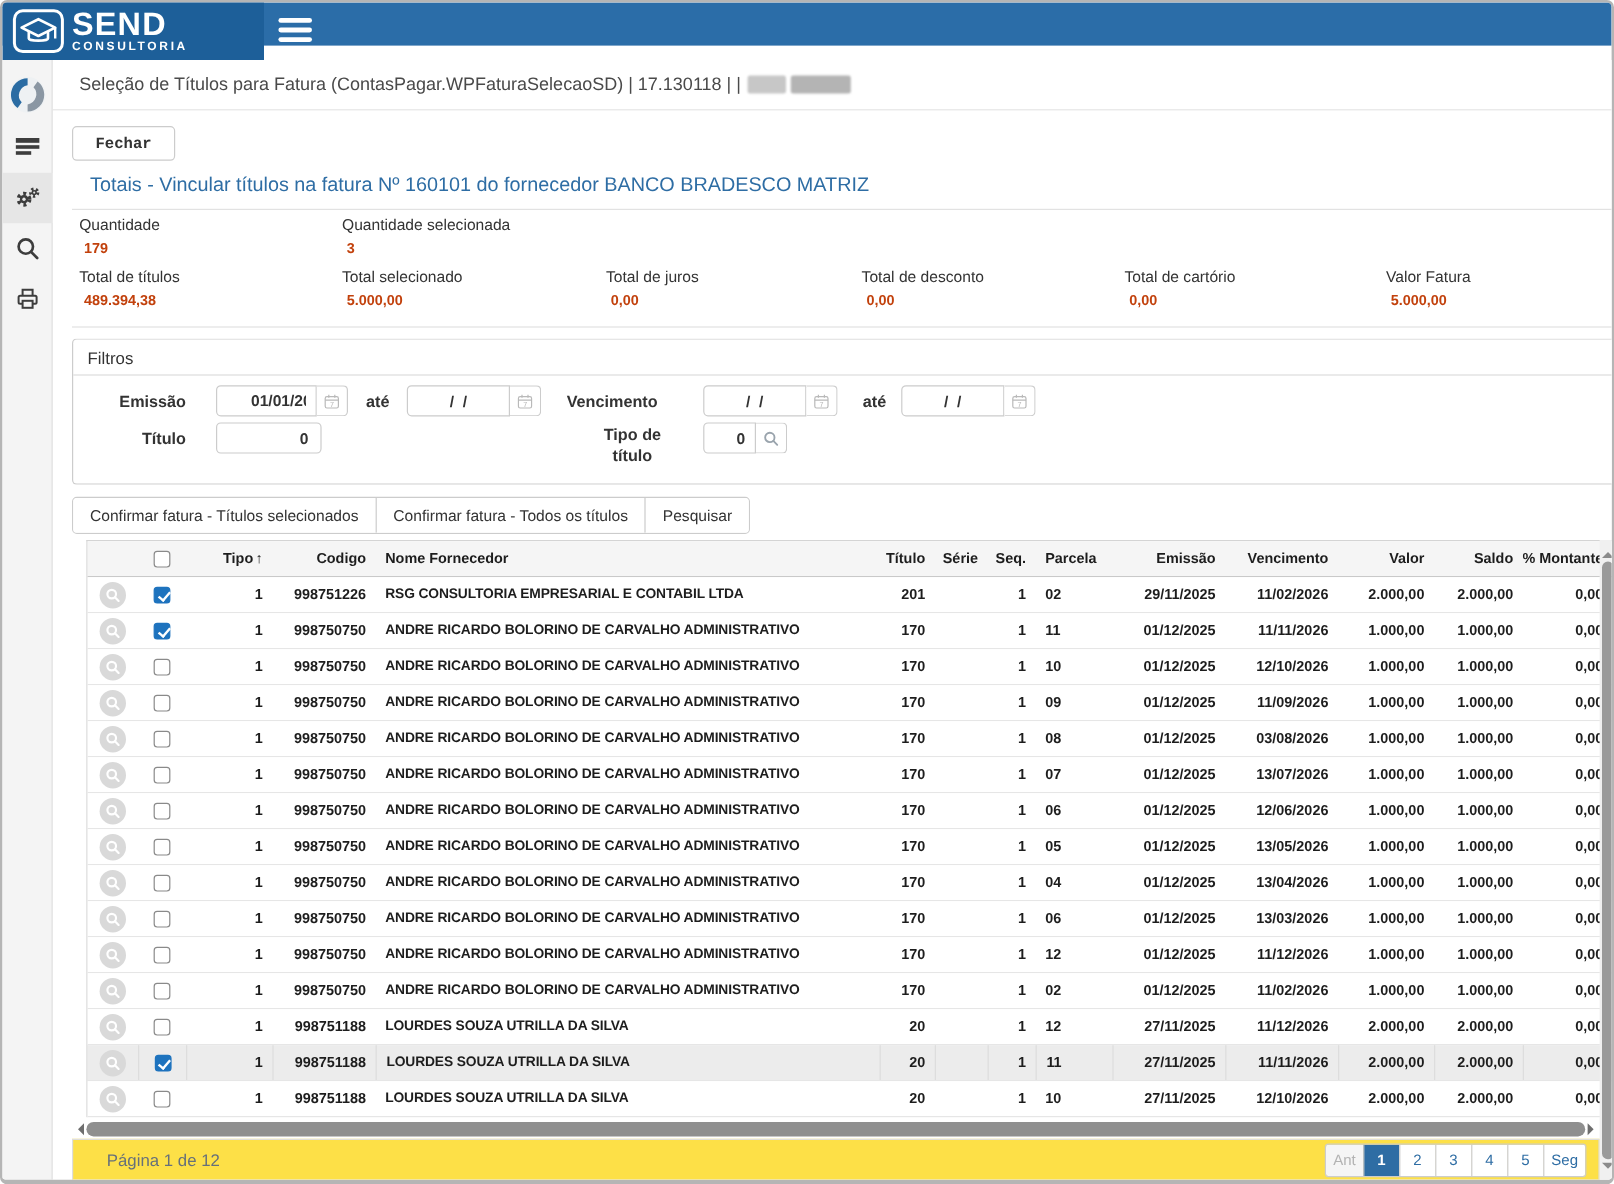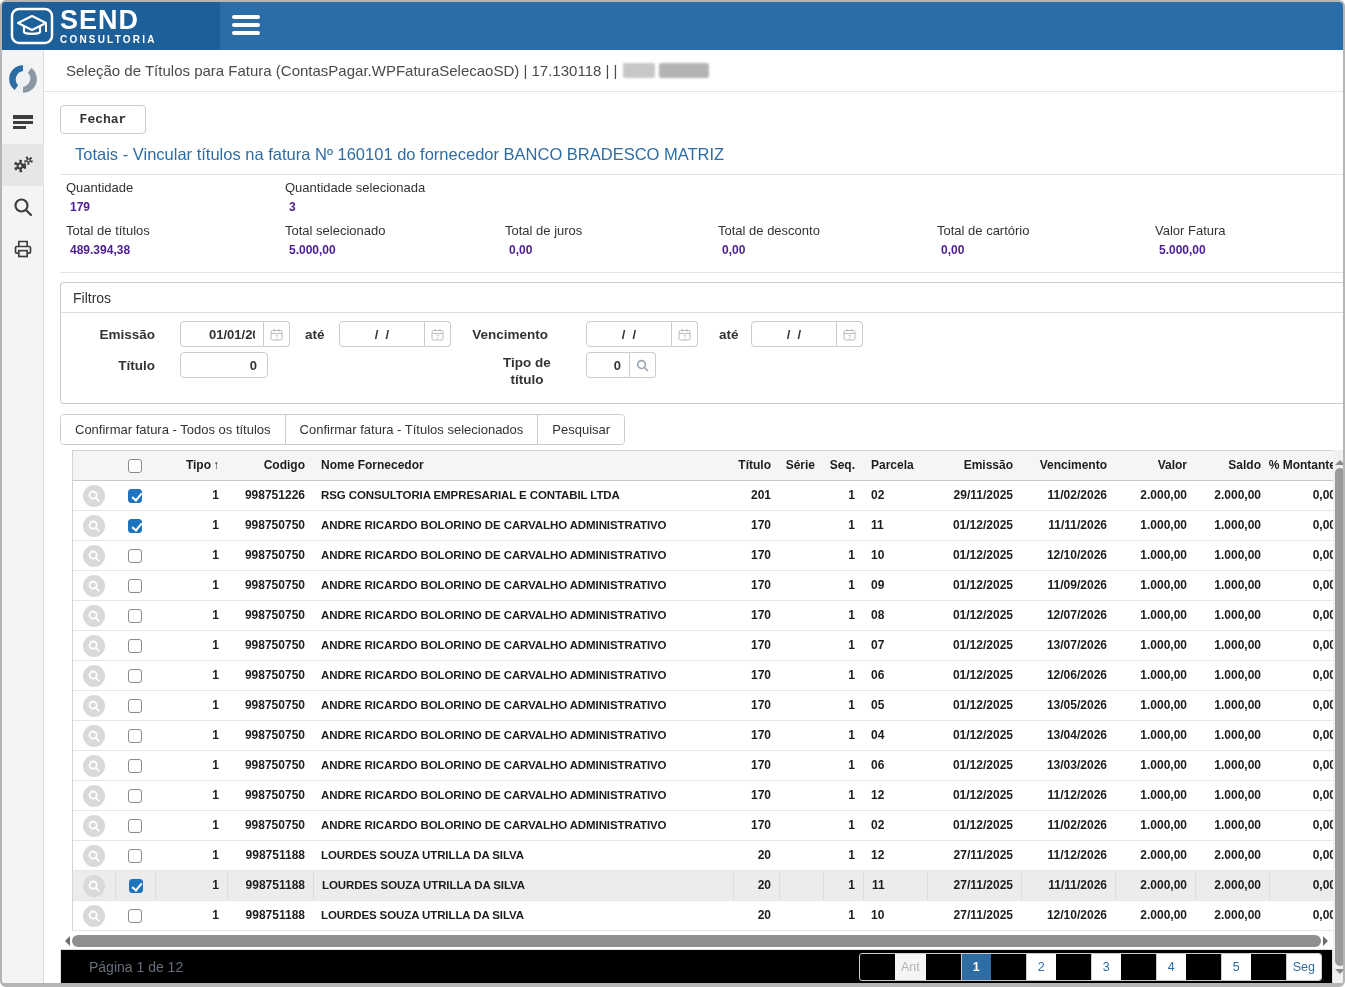--- a/index.html
+++ b/index.html
@@ -6,21 +6,21 @@
   html,body { background:#fff; }
   body { font-family:"Liberation Sans", sans-serif; }
 
   #page {
     position:relative; width:1345px; height:987px;
     border:2px solid #b5b5b5; border-bottom-width:4px;
     border-radius:6px; overflow:hidden; background:#fff;
   }
 
   
-  #topbar { position:absolute; left:0; top:0; width:100%; height:48px; background:#2b6da8; }
+  #topbar { position:absolute; left:0; top:0; width:100%; height:36px; background:#2b6da8; }
   #logo-box { position:absolute; left:0; top:0; width:218px; height:48px; background:#1d5f99;
     display:flex; align-items:center; padding-left:8px; }
   #brand-text { margin-left:6px; color:#fff; line-height:1; }
   #brand-top { font-size:27px; font-weight:bold; letter-spacing:1px; }
   #brand-bottom { font-size:10px; font-weight:bold; letter-spacing:2.2px; margin-top:1px; }
   #hamburger { position:absolute; left:230px; top:13px; width:28px; height:22px; cursor:pointer; }
   #hamburger span { display:block; width:28px; height:3.5px; background:#fff; border-radius:2px; margin-bottom:4.5px; }
 
   
   #sidebar { position:absolute; left:0; top:48px; width:42px; height:939px;
@@ -44,21 +44,21 @@
 
   #totais-heading { position:absolute; left:31px; top:95px; font-size:16.5px; color:#2e6da4; }
   .hline { position:absolute; left:16px; right:0; border-bottom:1px solid #e2e2e2; }
 
   
   #totals { position:absolute; left:16px; top:130px; right:0; font-size:13px; color:#333; }
   .tot-row { display:grid; }
   .tot-row.r1 { grid-template-columns:219px 220px auto; margin-bottom:9px; }
   .tot-row.r2 { grid-template-columns:219px 220px 213px 219px 218px auto; }
   .tot-cell .lab { padding-left:6px; }
-  .tot-cell .val { padding-left:10px; margin-top:5px; font-size:12px; font-weight:bold; color:#4c1d95; }
+  .tot-cell .val { padding-left:10px; margin-top:5px; font-size:12px; font-weight:bold; color:#c2410c; }
 
   
   #filtros { position:absolute; left:16px; top:232px; right:0; height:122px;
     border:1px solid #ccc; border-right:none; border-radius:4px 0 0 4px; background:#fff; }
   #filtros-title { height:30px; line-height:30px; padding-left:12px; font-size:14px; color:#333;
     border-bottom:1px solid #ddd; }
   .f-label { position:absolute; font-size:13.5px; font-weight:bold; color:#333; }
   .dgroup { position:absolute; display:flex; height:26px; }
   .dinput { height:26px; border:1px solid #ccc; border-radius:4px 0 0 4px; background:#fff;
     font-size:13px; font-weight:600; color:#333; text-align:right; padding:0 8px; font-family:inherit; }
@@ -99,26 +99,26 @@
     display:flex; align-items:center; justify-content:center; cursor:pointer; }
 
   
   #hscroll { position:absolute; left:16px; top:883px; width:1273px; height:15px; display:flex; align-items:center; }
   #hscroll .arr { width:0; height:0; border:5px solid transparent; }
   #hscroll .arr.left { border-right-color:#6e6e6e; margin-right:2px; }
   #hscroll .arr.right { border-left-color:#6e6e6e; margin-left:2px; }
   #hscroll .thumb { flex:1; height:12px; background:#8f8f8f; border-radius:7px; cursor:grab; }
 
   
-  #footer { position:absolute; left:16px; top:899px; width:1273px; height:35px; background:#000000;
+  #footer { position:absolute; left:16px; top:899px; width:1273px; height:35px; background:#fde047;
     border:1px solid #ddd; display:flex; align-items:center; justify-content:space-between; }
   #page-info { margin-left:28px; font-size:14px; color:#66707a; }
   #pager { display:flex; margin-right:10px; border:1px solid #ccc; border-radius:3px; overflow:hidden; }
   #pager .pg { min-width:30px; height:26px; line-height:26px; text-align:center; font-size:12.5px;
-    background:#fff; color:#2e6da4; border-left:1px solid #ccc; cursor:pointer; padding:0 6px;margin-left:35px; }
+    background:#fff; color:#2e6da4; border-left:1px solid #ccc; cursor:pointer; padding:0 6px; }
   #pager .pg:first-child { border-left:none; }
   #pager .pg.disabled { color:#b3b3b3; background:#f5f5f5; }
   #pager .pg.active { background:#2e6da4; color:#fff; font-weight:bold; }
 
   
   #vscroll { position:absolute; left:1289px; top:400px; width:14px; height:534px; background:#f0f0f0;
     display:flex; flex-direction:column; align-items:center; }
   #vscroll .varr { width:0; height:0; border:5px solid transparent; margin:3px 0; }
   #vscroll .varr.up { border-bottom-color:#8a8a8a; margin-top:5px; }
   #vscroll .varr.down { border-top-color:#8a8a8a; margin-bottom:5px; }
@@ -314,22 +314,22 @@
         <span class="daddon">
           <svg width="13" height="13" viewBox="0 0 20 20" fill="none" stroke="#9aa4ad" stroke-width="2.4">
             <circle cx="8.5" cy="8.5" r="6"></circle>
               <line x1="13" y1="13" x2="18" y2="18" stroke-linecap="round"></line>
           </svg>
         </span>
       </div>
     </div>
 
     <div id="actions">
+      <button>Confirmar fatura - Títulos selecionados</button>
       <button>Confirmar fatura - Todos os títulos</button>
-      <button>Confirmar fatura - Títulos selecionados</button>
       <button>Pesquisar</button>
     </div>
 
     <div id="grid">
       <div class="grid-row hdr">
         <div class="cell c"></div>
         <div class="cell c">
             <span class="cb"></span>
           </div>
         <div class="cell r">
@@ -462,21 +462,21 @@
               <span class="cb"></span>
             </div>
             <div class="cell r">1</div>
             <div class="cell r">998750750</div>
             <div class="cell l nome">ANDRE RICARDO BOLORINO DE CARVALHO ADMINISTRATIVO</div>
             <div class="cell r">170</div>
             <div class="cell r"></div>
             <div class="cell r">1</div>
             <div class="cell ">08</div>
             <div class="cell r">01/12/2025</div>
-            <div class="cell r">12/07/2026</div>
+            <div class="cell r">03/08/2026</div>
             <div class="cell r">1.000,00</div>
             <div class="cell r">1.000,00</div>
             <div class="cell r">0,00</div>
           </div>
           <div class="grid-row">
             <div class="cell c">
               <span class="row-mag">
                 <svg width="12" height="12" viewBox="0 0 20 20" fill="none" stroke="#ffffff" stroke-width="3">
                   <circle cx="8.5" cy="8.5" r="6"></circle>
                   <line x1="13" y1="13" x2="18" y2="18" stroke-linecap="round"></line>

